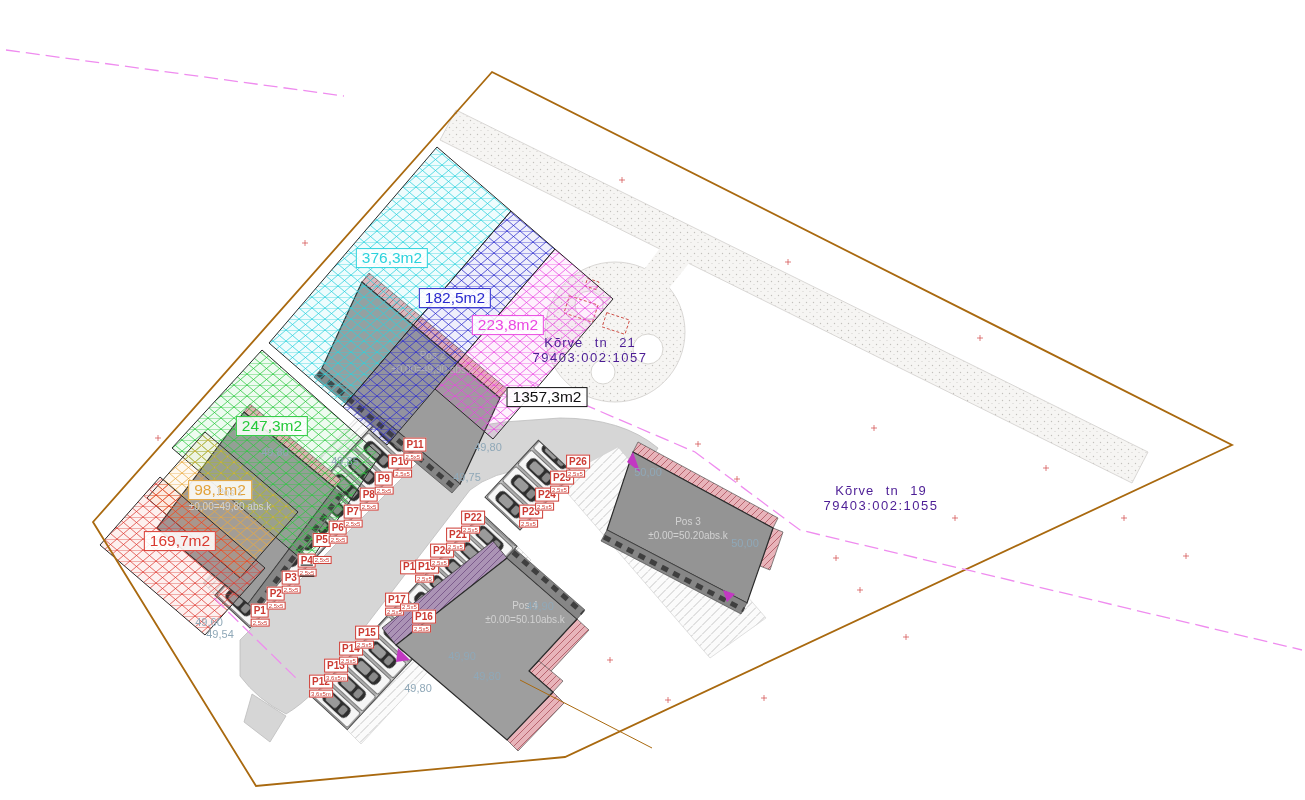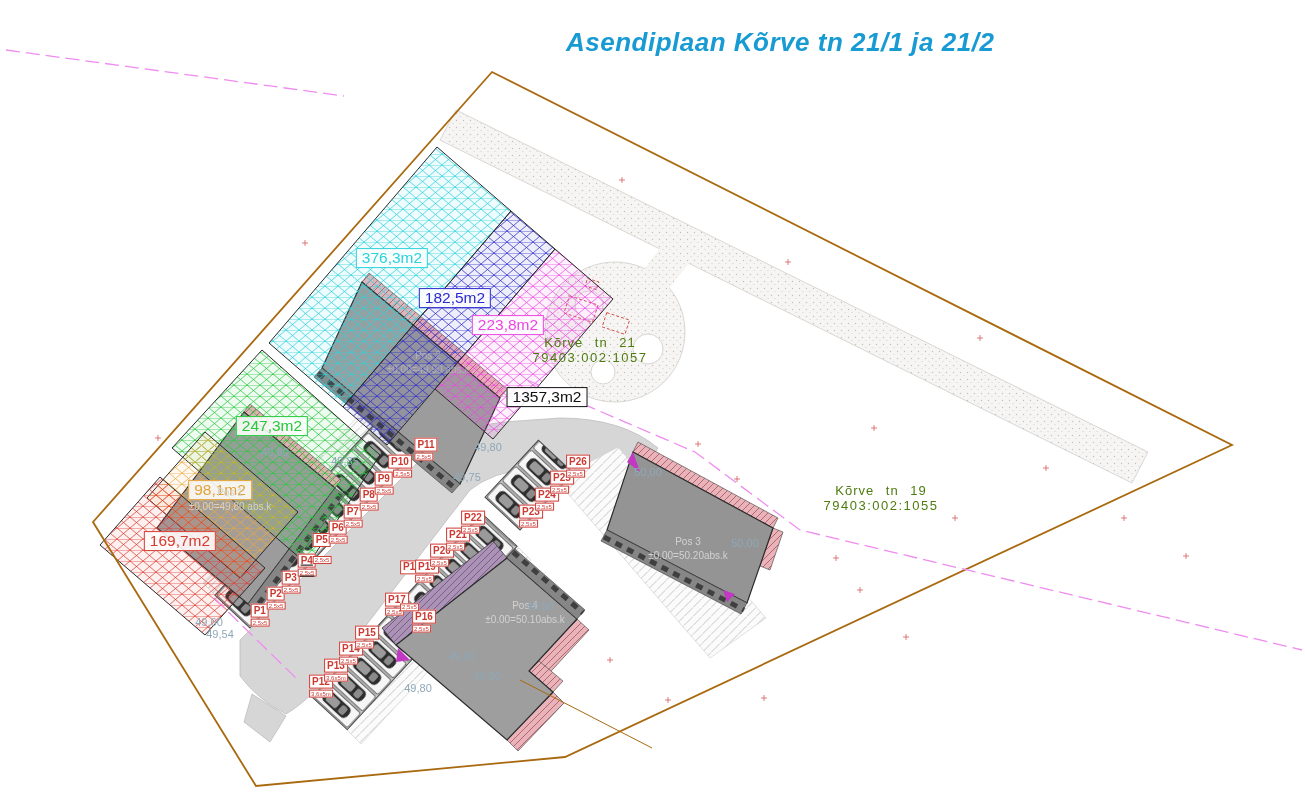--- a/index.html
+++ b/index.html
@@ -1,28 +1,28 @@
 <!DOCTYPE html>
 <html><head>
 <meta charset="utf-8">
 <style>
   html,body{margin:0;padding:0;background:#fff;}
   .canvas{position:relative;width:1305px;height:800px;background:#ffffff;overflow:hidden;
           font-family:"Liberation Sans",sans-serif;}
   .canvas svg{position:absolute;left:0;top:0;}
   .title{position:absolute;left:566px;top:27px;font-size:26px;font-weight:bold;font-style:italic;
          color:#189ad3;white-space:nowrap;letter-spacing:.5px;}
-  .parcel{position:absolute;transform:translate(-50%,-50%);text-align:center;color:#4d7c0f;white-space:nowrap;}
+  .parcel{position:absolute;transform:translate(-50%,-50%);text-align:center;color:#4c1d95;white-space:nowrap;}
   .parcel-name{font-size:13px;word-spacing:7px;letter-spacing:1px;}
   .parcel-code{font-size:13px;letter-spacing:1.5px;}
   .area-label{position:absolute;transform:translate(-50%,-50%);font-size:15.5px;
               background:rgba(255,255,255,.88);border:1.5px solid;padding:0 5px;line-height:1.15;white-space:nowrap;}
   .bldg{position:absolute;transform:translate(-50%,-50%);text-align:center;color:#d2d2d2;
         font-size:10px;line-height:1.35;white-space:nowrap;}
-  .bldg.faint{opacity:.45;}
+  .bldg.faint{opacity:.45;padding-left:9px;}
   .pstall{position:absolute;transform:translate(-50%,-58%);display:flex;flex-direction:column;align-items:flex-start;}
   .pmain{font-size:10px;font-weight:bold;color:#cc3b33;background:#fff;border:1px solid #cc3b33;
          padding:0 2px;line-height:1.15;}
   .psub{font-size:6px;color:#cc3b33;background:#fff;border:1px solid #cc3b33;padding:0 1px;
         margin-top:1px;line-height:1.1;}
   .elev{position:absolute;transform:translate(-50%,-50%);font-size:11px;color:#8fa8b8;white-space:nowrap;text-align:center;}
 </style>
 </head>
 <body>
 
@@ -173,21 +173,20 @@
     <line x1="214" y1="598" x2="298" y2="680"></line>
   </g>
 
   <path d="M695,444h6M698,441v6 M734,479h6M737,476v6 M871,428h6M874,425v6 M952,518h6M955,515v6
            M1043,468h6M1046,465v6 M833,558h6M836,555v6 M903,637h6M906,634v6 M761,698h6M764,695v6
            M619,180h6M622,177v6 M785,262h6M788,259v6 M977,338h6M980,335v6 M1121,518h6M1124,515v6
            M607,660h6M610,657v6 M665,700h6M668,697v6 M302,243h6M305,240v6 M155,438h6M158,435v6
            M1183,556h6M1186,553v6 M857,590h6M860,587v6" stroke="#d04040" stroke-width="0.9" opacity="0.75" fill="none"></path>
 </svg>
 
-<div class="title">Asendiplaan Kõrve tn 21/1 ja 21/2</div>
 
 <div class="parcel" style="left: 590px; top: 350px;">
     <div class="parcel-name">Kõrve tn 21</div>
     <div class="parcel-code">79403:002:1057</div>
   </div>
     <div class="parcel" style="left: 881px; top: 498px;">
     <div class="parcel-name">Kõrve tn 19</div>
     <div class="parcel-code">79403:002:1055</div>
   </div>
 
@@ -214,21 +213,21 @@
   </div>
 
 <div class="bldg" style="left: 230px; top: 499px;">
     <div>Pos 1</div>
     <div>±0,00=49,80 abs.k</div>
   </div>
     <div class="bldg faint" style="left: 428px; top: 362px;">
     <div>Pos 2</div>
     <div>±0,00=49,90 abs.k</div>
   </div>
-    <div class="bldg" style="left: 688px; top: 548px;">
+    <div class="bldg" style="left: 688px; top: 528px;">
     <div>Pos 3</div>
     <div>±0.00=50.20abs.k</div>
   </div>
     <div class="bldg" style="left: 504px; top: 612px; margin-left: 21px;">
     <div>Pos 4</div>
     <div>±0.00=50.10abs.k</div>
   </div>
 
 <div class="pstall" style="left: 260px; top: 617px;">
     <span class="pmain">P1</span>
@@ -263,21 +262,21 @@
     <span class="psub">2,5x5</span>
   </div>
     <div class="pstall" style="left: 384px; top: 485px;">
     <span class="pmain">P9</span>
     <span class="psub">2,5x5</span>
   </div>
     <div class="pstall" style="left: 400px; top: 468px; align-items: flex-end;">
     <span class="pmain">P10</span>
     <span class="psub">2,5x5</span>
   </div>
-    <div class="pstall" style="left: 426px; top: 451px;">
+    <div class="pstall" style="left: 415px; top: 451px;">
     <span class="pmain">P11</span>
     <span class="psub">2,5x5</span>
   </div>
     <div class="pstall" style="left: 321px; top: 688px;">
     <span class="pmain">P12</span>
     <span class="psub">3,6x5m</span>
   </div>
     <div class="pstall" style="left: 336px; top: 672px;">
     <span class="pmain">P13</span>
     <span class="psub">3,6x5m</span>

